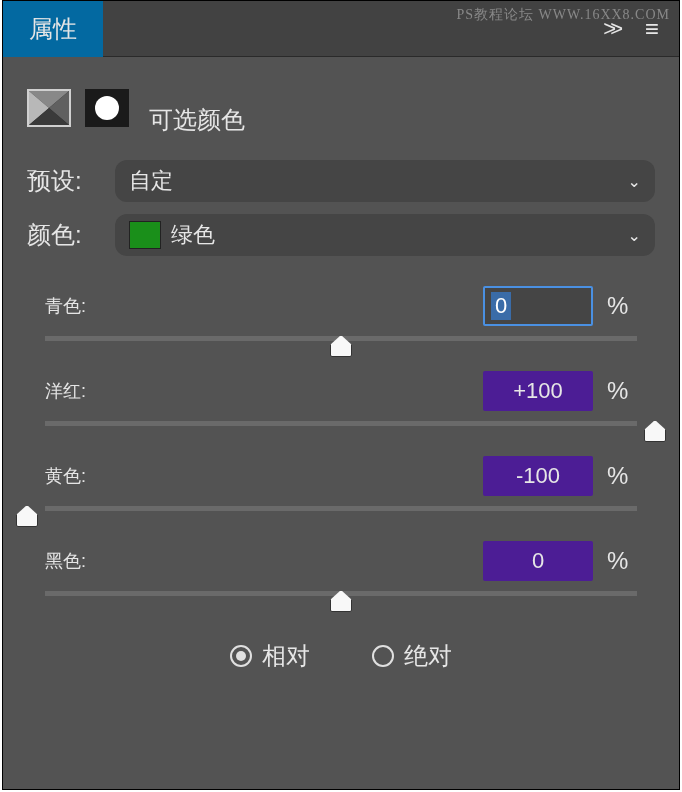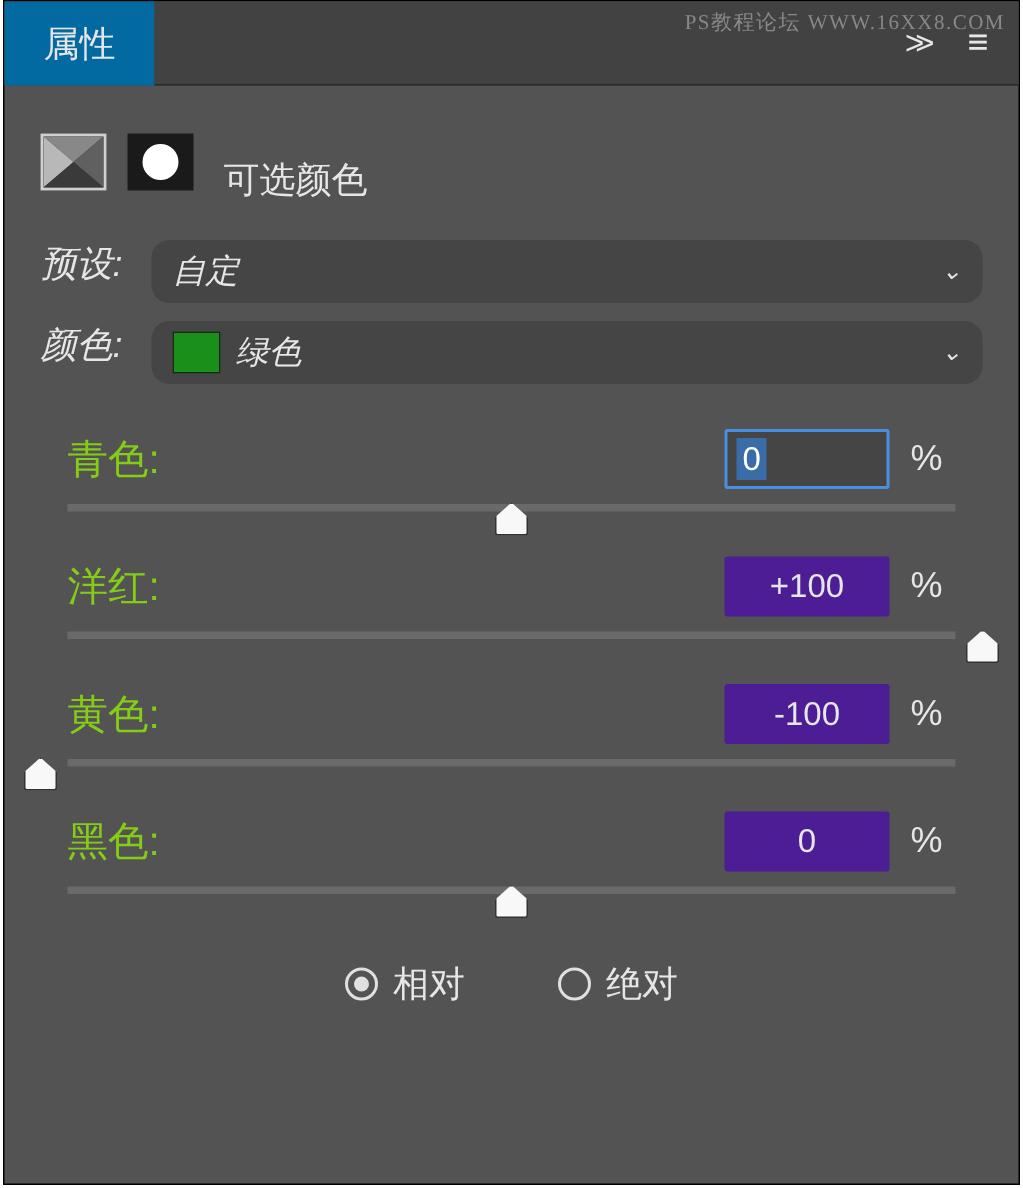--- a/index.html
+++ b/index.html
@@ -99,23 +99,23 @@
       background: #fff;
     }
     .adjust-title {
       color: #e6e6e6;
       font-size: 24px;
       margin-left: 6px;
       margin-top: 25px;
     }
     .form-row {
       display: flex;
-      align-items: flex-start;
+      align-items: center;
       padding: 6px 24px;
-      font-style: italic;
+      gap: 14px;
     }
     .form-label {
       color: #e6e6e6;
       font-size: 24px;
       width: 74px;
     }
     .dropdown {
       flex: 1;
       height: 42px;
       background: #454545;
@@ -149,22 +149,22 @@
     .slider-section {
       padding: 18px 24px 8px 24px;
     }
     .slider-row {
       display: flex;
       align-items: center;
       justify-content: space-between;
       padding: 6px 18px 10px 18px;
     }
     .slider-label {
-      color: #84cc16;
-      font-size: 27px;
+      color: #e5e5e5;
+      font-size: 18px;
     }
     .value-wrap {
       display: flex;
       align-items: center;
       gap: 14px;
     }
     .value-input {
       width: 110px;
       height: 40px;
       background: #4c1d95;

